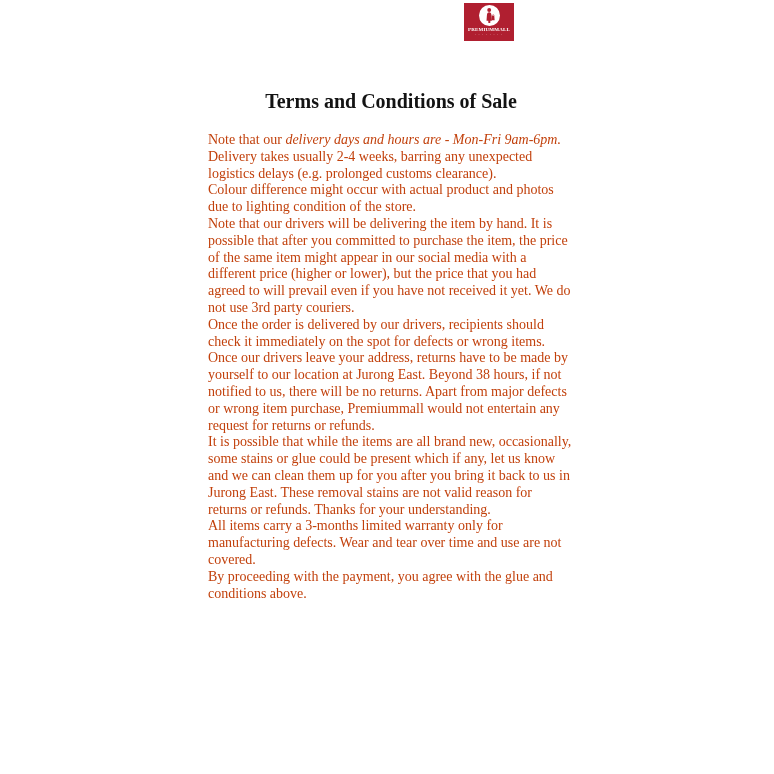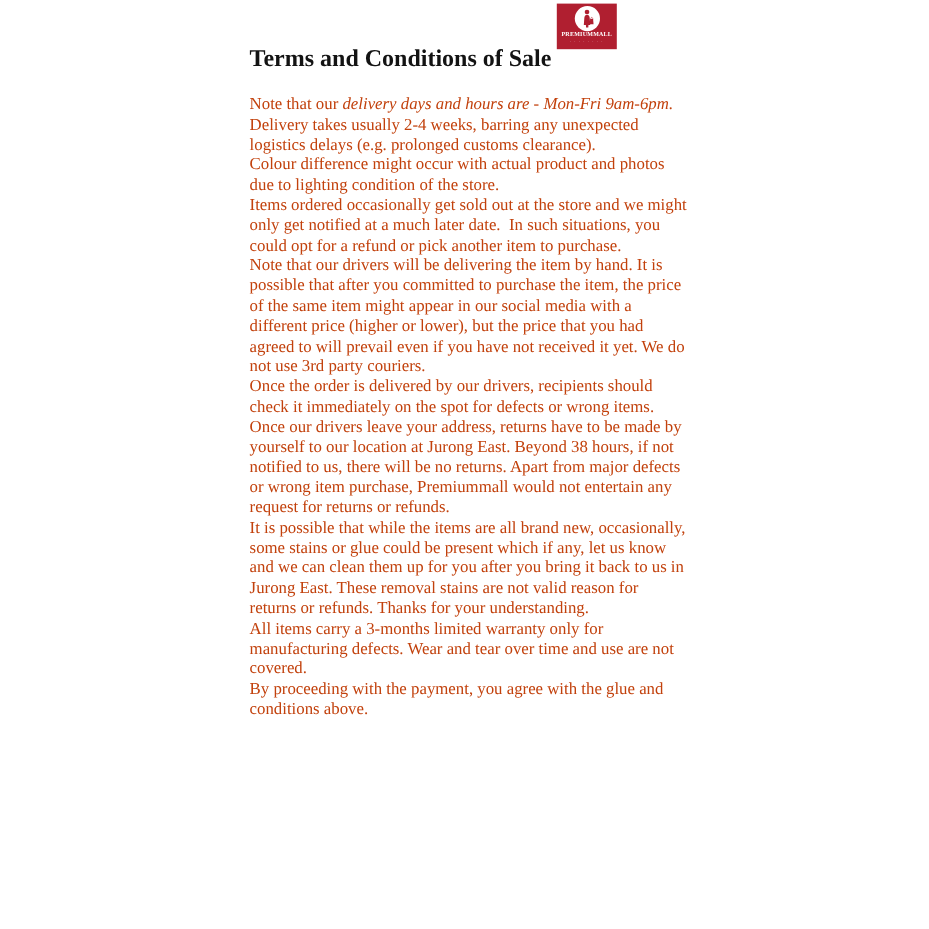--- a/index.html
+++ b/index.html
@@ -50,22 +50,22 @@
   .content {
     position: absolute;
     left: 208px; top: 0;
     width: 366px;
     color: #161616;
   }
   .doc-title {
     font-size: 20px;
     line-height: 23px;
     font-weight: bold;
-    text-align: left;
-    margin: 38px 0 19px 0;
+    text-align: center;
+    margin: 90px 0 19px 0;
     color: #131313;
   }
   .doc-body p {
     margin: 0;
     font-size: 14px;
     line-height: 16.8px;
     white-space: pre-wrap;
     color: #c2410c;
   }
   .doc-body em { font-style: italic; }
@@ -89,21 +89,20 @@
     <div class="logo-brand">PREMIUMMALL</div>
     <div class="logo-tagline">· · · · · · · ·</div>
   </div>
 
   <div class="content">
     <h1 class="doc-title">Terms and Conditions of Sale</h1>
     <div class="doc-body" id="doc-body">
         <p><span>Note that our </span><em>delivery days and hours are - Mon-Fri 9am-6pm.</em></p>
         <p><span>Delivery takes usually 2-4 weeks, barring any unexpected logistics delays (e.g. prolonged customs clearance).</span></p>
         <p><span>Colour difference might occur with actual product and photos due to lighting condition of the store.</span></p>
-        <p><span>Items ordered occasionally get sold out at the store and we might only get notified at a much later date.  In such situations, you could opt for a refund or pick another item to purchase.</span></p>
         <p><span>Note that our drivers will be delivering the item by hand. It is possible that after you committed to purchase the item, the price of the same item might appear in our social media with a different price (higher or lower), but the price that you had agreed to will prevail even if you have not received it yet. We do not use 3rd party couriers.</span></p>
         <p><span>Once the order is delivered by our drivers, recipients should check it immediately on the spot for defects or wrong items.</span></p>
         <p><span>Once our drivers leave your address, returns have to be made by yourself to our location at Jurong East. Beyond 38 hours, if not notified to us, there will be no returns. Apart from major defects or wrong item purchase, Premiummall would not entertain any request for returns or refunds.</span></p>
         <p><span>It is possible that while the items are all brand new, occasionally, some stains or glue could be present which if any, let us know and we can clean them up for you after you bring it back to us in Jurong East. These removal stains are not valid reason for returns or refunds. Thanks for your understanding.</span></p>
         <p><span>All items carry a 3-months limited warranty only for manufacturing defects. Wear and tear over time and use are not covered.</span></p>
         <p><span>By proceeding with the payment, you agree with the glue and conditions above.</span></p>
       </div>
   </div>
 
 </div>

